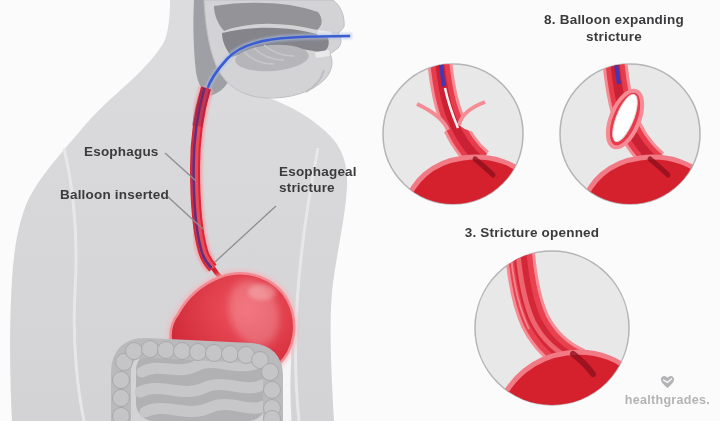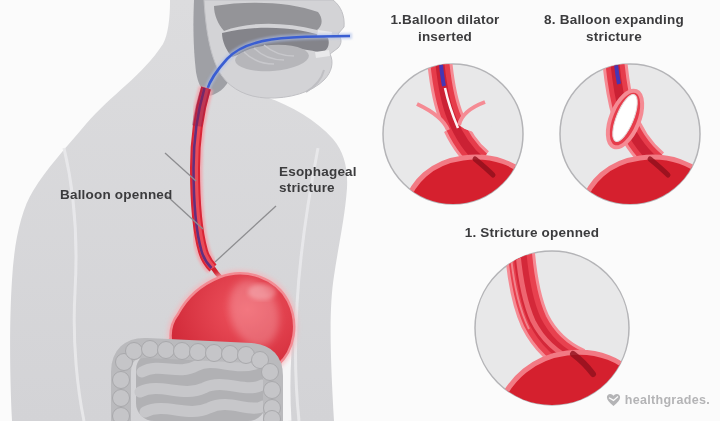--- a/index.html
+++ b/index.html
@@ -13,21 +13,21 @@
   .label{
     position:absolute;color:#3b3b3d;font-weight:700;font-size:13.5px;
     line-height:1.22;letter-spacing:.2px;white-space:pre-line;
   }
   .caption{
     position:absolute;color:#3b3b3d;font-weight:700;font-size:13.5px;
     line-height:1.25;letter-spacing:.2px;white-space:pre-line;text-align:center;
   }
   .logo{
     position:absolute;right:10px;bottom:14px;display:flex;align-items:center;gap:4px;
-    color:#b4b4b6;font-size:12.5px;font-weight:700;letter-spacing:.3px;
+    color:#b4b4b6;font-size:12.5px;font-weight:700;letter-spacing:.3px;flex-direction:column;
   }
 </style>
 </head>
 <body>
 
 <div class="canvas">
 
   <svg class="abs" style="left:0;top:0" width="380" height="421" viewBox="0 0 380 421">
     <defs>
       <linearGradient id="gBody" x1="0" y1="0" x2="0" y2="1">
@@ -128,29 +128,28 @@
       </g>
     </g>
 
     <g stroke="#8d8d90" stroke-width="1.3">
       <line x1="165" y1="153" x2="196" y2="181"></line>
       <line x1="167" y1="196" x2="203" y2="229"></line>
       <line x1="276" y1="206" x2="215" y2="262"></line>
     </g>
   </svg>
 
-  <div class="label" style="left:60px;top:187px">Balloon openned</div>
+  <div class="label" style="left:84px;top:144px">Esophagus</div>
+  <div class="label" style="left:60px;top:187px">Balloon inserted</div>
   <div class="label" style="left:279px;top:164px">Esophageal
 stricture</div>
 
-  <div class="caption" style="left:380px;top:12px;width:130px">1.Balloon dilator
-inserted</div>
   <div class="caption" style="left:538px;top:12px;width:152px">8. Balloon expanding
 stricture</div>
-  <div class="caption" style="left:446px;top:225px;width:172px">1. Stricture openned</div>
+  <div class="caption" style="left:446px;top:225px;width:172px">3. Stricture openned</div>
 
   <svg class="abs" style="left:381px;top:62px" width="144" height="144" viewBox="0 0 144 144">
     <defs>
         <clipPath id="c1">
           <circle cx="72" cy="72" r="70"></circle>
         </clipPath>
       </defs>
     <circle cx="72" cy="72" r="70" fill="#e8e8e9" stroke="#b4b4b7" stroke-width="1.5"></circle>
     <g clip-path="url(#c1)">
       <path fill="none" stroke="#f58b94" stroke-width="25" d="M58 -8 C60 16 63 38 71 57 C79 77 89 90 100 99"></path>

